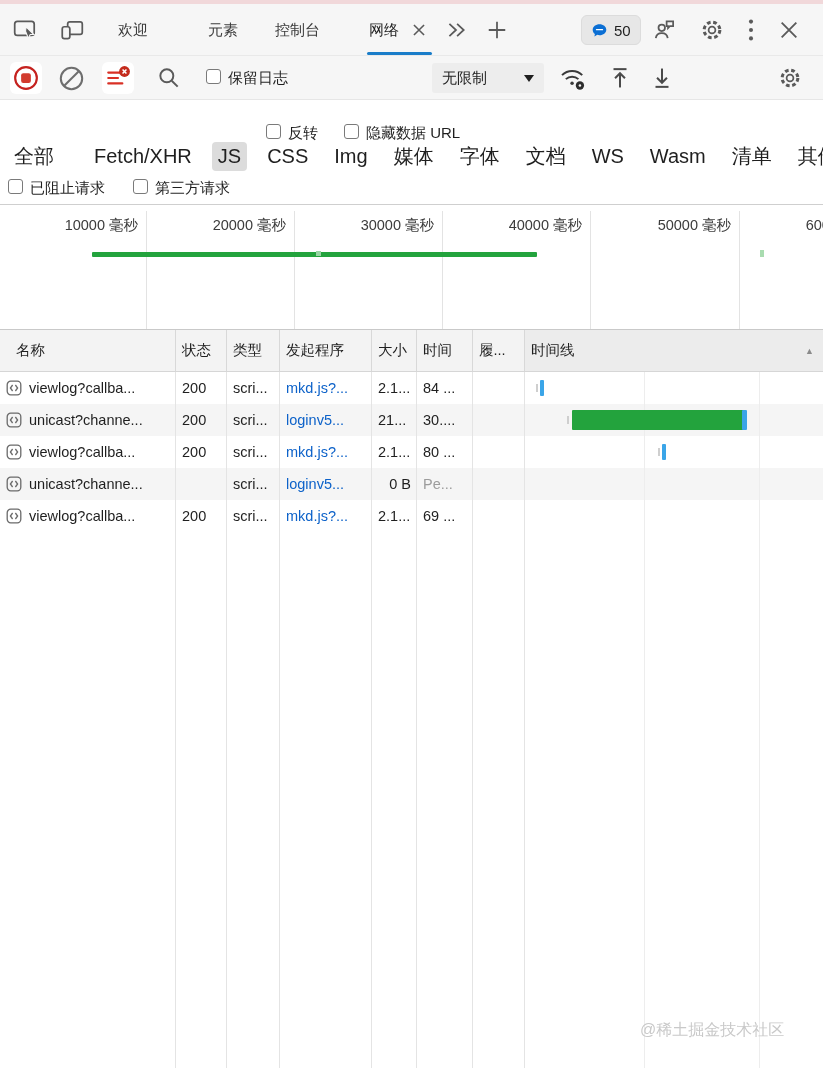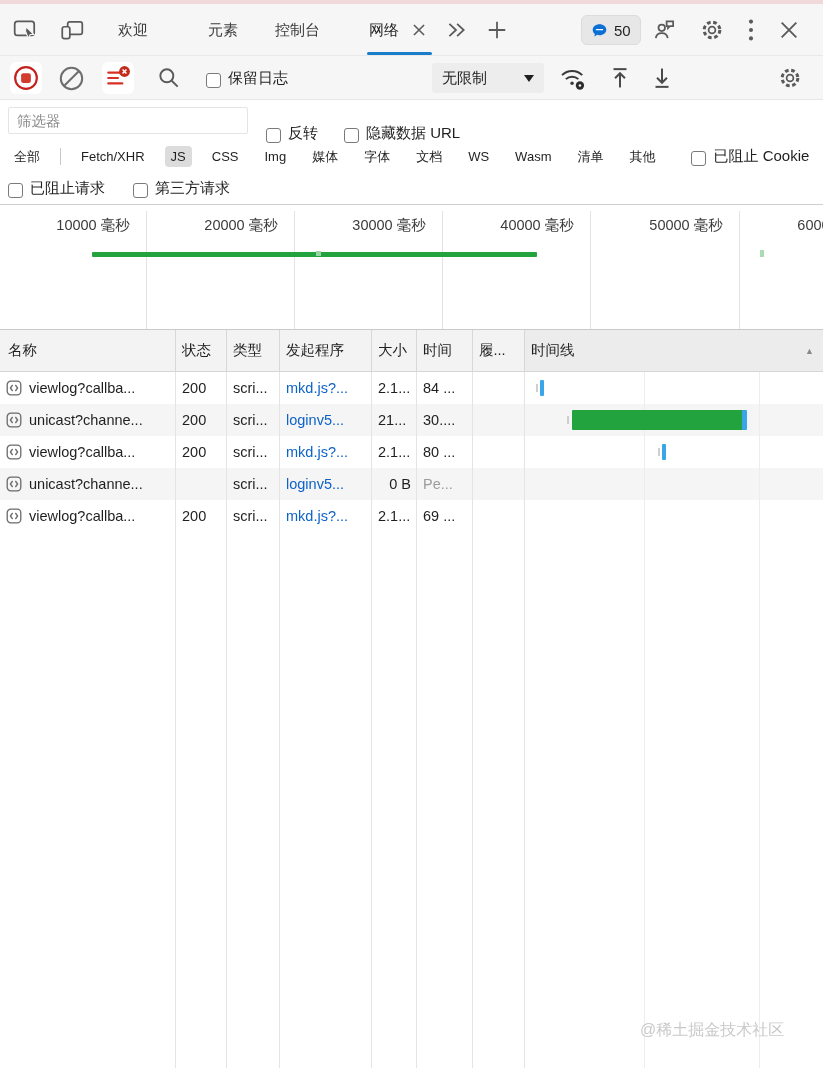--- a/index.html
+++ b/index.html
@@ -21,49 +21,49 @@
   .badge { background:#e7e7e7; border:1px solid #dcdcdc; border-radius:6px; height:30px; padding:0 9px; display:flex; align-items:center; gap:6px; font-size:15px; color:#1f1f1f; }
 
   
   .net-toolbar { position:relative; height:44px; background:#f6f6f6; border-bottom:1px solid #e6e6e6; }
   .net-toolbar .abs { position:absolute; top:0; height:44px; display:flex; align-items:center; }
   .tool-chip { background:#ffffff; border-radius:6px; width:32px; height:32px; display:flex; align-items:center; justify-content:center; }
   .select-box { background:#ededed; border-radius:3px; height:30px; width:112px; display:flex; align-items:center; justify-content:space-between; padding:0 10px; font-size:15px; }
   .caret-down { width:0; height:0; border-left:5px solid transparent; border-right:5px solid transparent; border-top:7px solid #1f1f1f; }
 
   
-  .cb { display:inline-flex; align-items:flex-end; gap:7px; cursor:default; }
+  .cb { display:inline-flex; align-items:flex-start; gap:7px; cursor:default; }
   .cb .box { width:15px; height:15px; border:1.5px solid #7a7a7a; border-radius:3px; background:#fff; flex:none; }
   .cb .lbl { font-size:15px; color:#1f1f1f; white-space:nowrap; }
 
   
   .filter-row { position:relative; height:40px; background:#ffffff; }
   .filter-input { position:absolute; left:8px; top:7px; width:240px; height:27px; background:#fff; border:1px solid #e4e4e4; border-radius:2px; padding:0 8px; font-size:14.5px; color:#1f1f1f; font-family:inherit; }
   .filter-input::placeholder { color:#8a8a8a; }
   .filter-row .cb { position:absolute; top:24px; }
 
   
   .type-rows { background:#fff; border-bottom:1px solid #cfcfcf; height:65px; padding-left:8px; }
   .chip-line1 { height:33px; display:flex; align-items:center; gap:14px; }
   .chip-line2 { height:31px; display:flex; align-items:center; gap:28px; }
-  .chip { font-size:13px; color:#1f1f1f; padding:3px 6px; border-radius:4px; white-space:nowrap;text-align:right; }
+  .chip { font-size:20px; color:#1f1f1f; padding:3px 6px; border-radius:4px; white-space:nowrap;text-align:right; }
   .chip.sel { background:#dcdcdc; }
   .chip-divider { width:1px; height:17px; background:#c9c9c9; }
 
   
   .overview { position:relative; height:125px; background:#fff; border-bottom:1px solid #c9c9c9; }
   .ruler-line { position:absolute; top:6px; bottom:0; width:1px; background:#e3e3e3; }
-  .ruler-label { position:absolute; top:11px; width:90px; text-align:center; font-size:14.5px; color:#3c3c3c; white-space:nowrap; }
+  .ruler-label { position:absolute; top:11px; width:90px; text-align:right; font-size:14.5px; color:#3c3c3c; white-space:nowrap; }
   .ov-bar { position:absolute; top:47px; height:5px; border-radius:1px; }
   .ov-tick { position:absolute; }
 
   
   .thead { position:relative; display:flex; height:42px; background:#f3f3f3; border-bottom:1px solid #d6d6d6; align-items:stretch; }
   .th { display:flex; align-items:center; padding-left:6px; font-size:14.5px; color:#1f1f1f; border-right:1px solid #d8d8d8; overflow:hidden; white-space:nowrap; }
-  .c-name{width:176px; padding-left:8px;} .c-status{width:51px;} .c-type{width:53px;}
+  .c-name{width:176px; padding-left:16px;} .c-status{width:51px;} .c-type{width:53px;}
   .c-init{width:92px;} .c-size{width:45px;} .c-time{width:56px;} .c-ful{width:52px;}
   .c-wf{flex:1; border-right:none; background:#ececec;}
   .sort-arrow { position:absolute; right:9px; top:16px; font-size:9px; color:#8a8a8a; }
 
   .tbody { position:relative; }
   .trow { position:relative; display:flex; height:32px; align-items:stretch; background:#fff; }
   .trow.alt { background:#f5f5f5; }
   .td { display:flex; align-items:center; padding-left:6px; font-size:14.5px; white-space:nowrap; overflow:hidden; }
   .td.right { justify-content:flex-end; padding-right:6px; }
   .td .link { color:#0d62c9; }
@@ -233,21 +233,20 @@
   </div>
   <div class="abs icon-btn" style="left:778px">
     <svg width="24" height="24" viewBox="0 0 22 22" fill="none">
       <circle cx="11" cy="11" r="7.2" stroke="#5a5a5a" stroke-width="2.8" stroke-dasharray="3.4 2.4"></circle>
       <circle cx="11" cy="11" r="3.1" stroke="#5a5a5a" stroke-width="1.6"></circle>
     </svg>
   </div>
 </div>
 
 <div class="filter-row">
-  <input class="filter-input" placeholder="筛选器" style="">
   <span class="cb" style="left:266px">
       <span class="box"></span>
       <span class="lbl">反转</span>
     </span>
   <span class="cb" style="left:344px">
       <span class="box"></span>
       <span class="lbl">隐藏数据 URL</span>
     </span>
 </div>
 

